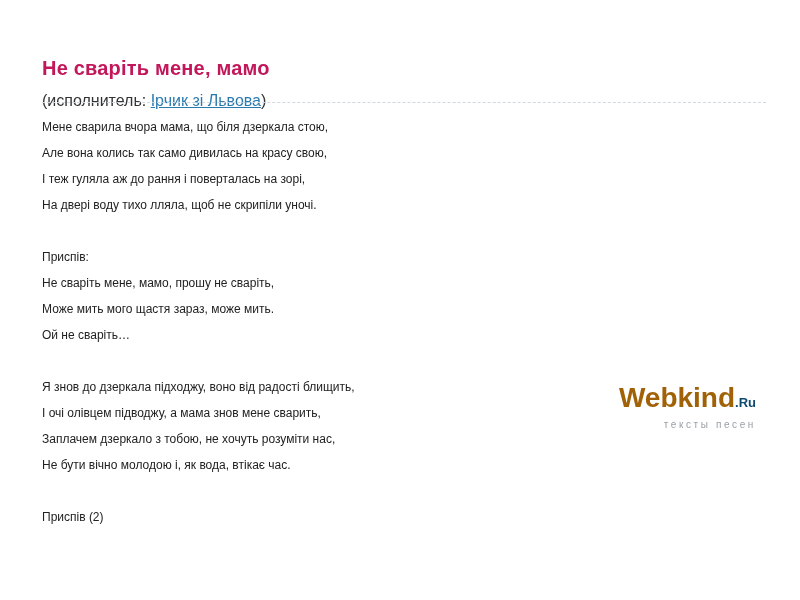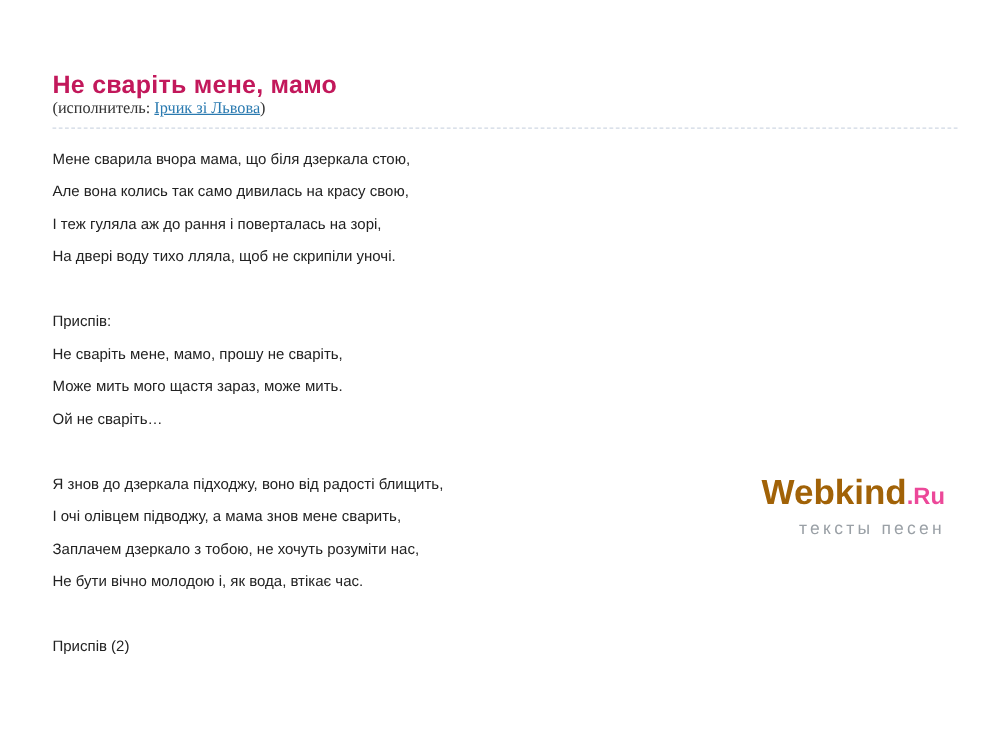--- a/index.html
+++ b/index.html
@@ -35,25 +35,24 @@
     top: 28px;
     font-size: 20px;
     color: #c2185b;
     font-weight: bold;
     letter-spacing: 0.2px;
     white-space: nowrap;
   }
   .performer-line {
     position: absolute;
     left: 22px;
-    top: 62px;
-    font-size: 13px;
+    top: 76px;
+    font-size: 16px;
     color: #333333;
     white-space: nowrap;
-    font-family: Liberation Serif, serif;
   }
   .performer-link {
     color: #2a7ab0;
     text-decoration: underline;
     cursor: pointer;
   }
   .divider {
     position: absolute;
     left: 22px;
     right: 14px;
@@ -81,25 +80,25 @@
   .logo-main {
     font-size: 28px;
     font-weight: bold;
     line-height: 30px;
     white-space: nowrap;
   }
   .logo-web {
     color: #a16207;
   }
   .logo-dot-ru {
-    color: #ec4899;
-    font-size: 19px;
+    color: #0c4a6e;
+    font-size: 13px;
   }
   .logo-sub {
-    font-size: 14px;
+    font-size: 10px;
     color: #9aa0a6;
     letter-spacing: 2.6px;
     margin-top: 1px;
     white-space: nowrap;
     text-align: right;
   }
 </style>
 </head>
 <body>
 

